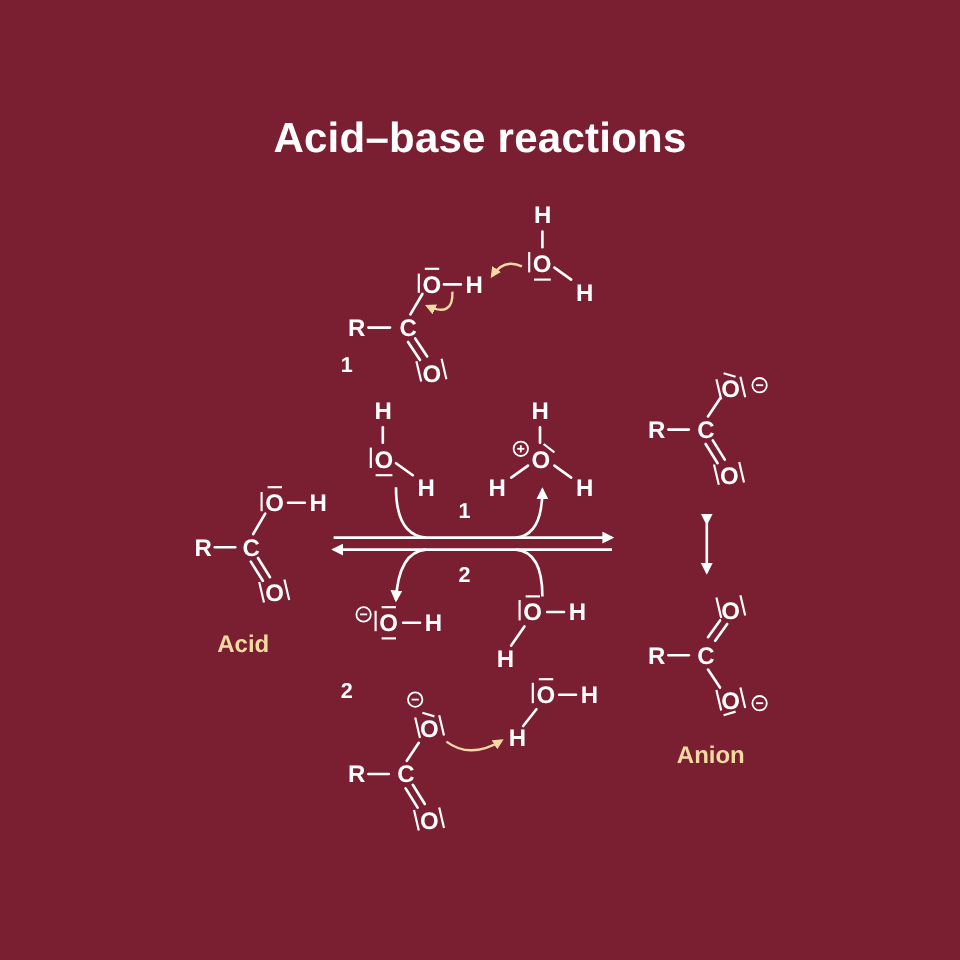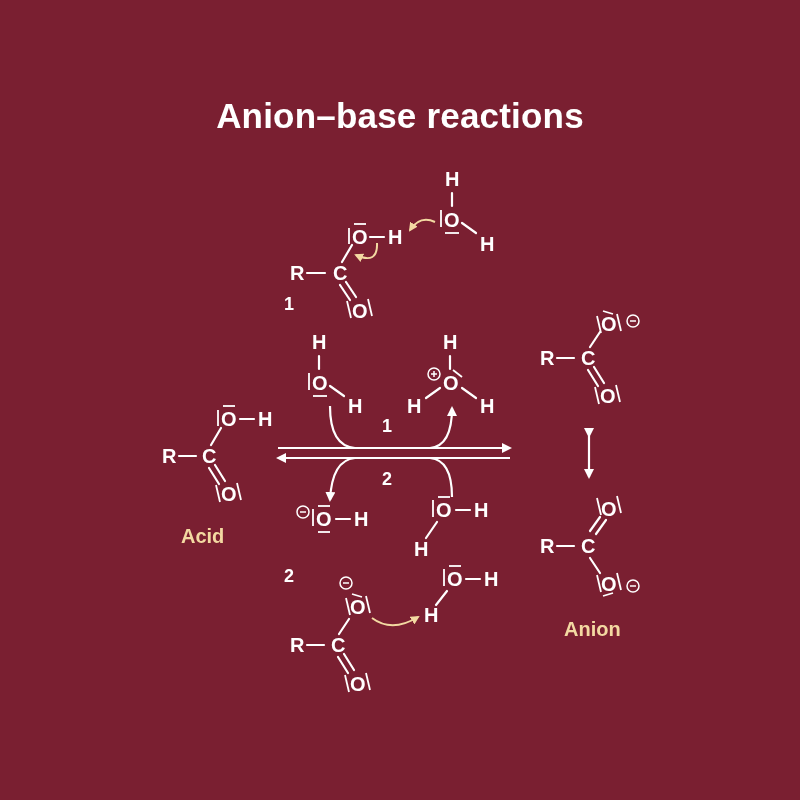--- a/index.html
+++ b/index.html
@@ -21,21 +21,21 @@
   .lbl { fill: #f3d9a2; font-size: 20px; }
   .bond { stroke: #ffffff; stroke-width: 2.2; fill: none; stroke-linecap: round; }
   .lp { stroke: #ffffff; stroke-width: 1.8; fill: none; }
   .white-arrow { stroke: #ffffff; stroke-width: 2.2; fill: none; }
   .cream-arrow { stroke: #f3d9a2; stroke-width: 2; fill: none; }
   .charge { stroke: #ffffff; stroke-width: 1.5; fill: none; }
 </style>
 </head>
 <body>
 
-<div id="title">Anion–base reactions</div>
+<div id="title">Acid–base reactions</div>
 
 <svg id="diagram" width="800" height="800" viewBox="0 0 800 800" xmlns="http://www.w3.org/2000/svg">
   <defs>
     <marker id="arrW" markerWidth="10" markerHeight="10" refX="8" refY="5" orient="auto" markerUnits="userSpaceOnUse">
       <path d="M0,0 L10,5 L0,10 Z" fill="#ffffff"></path>
     </marker>
     <marker id="arrC" markerWidth="9" markerHeight="9" refX="7" refY="4.5" orient="auto" markerUnits="userSpaceOnUse">
       <path d="M0,0 L9,4.5 L0,9 Z" fill="#f3d9a2"></path>
     </marker>
   </defs>

